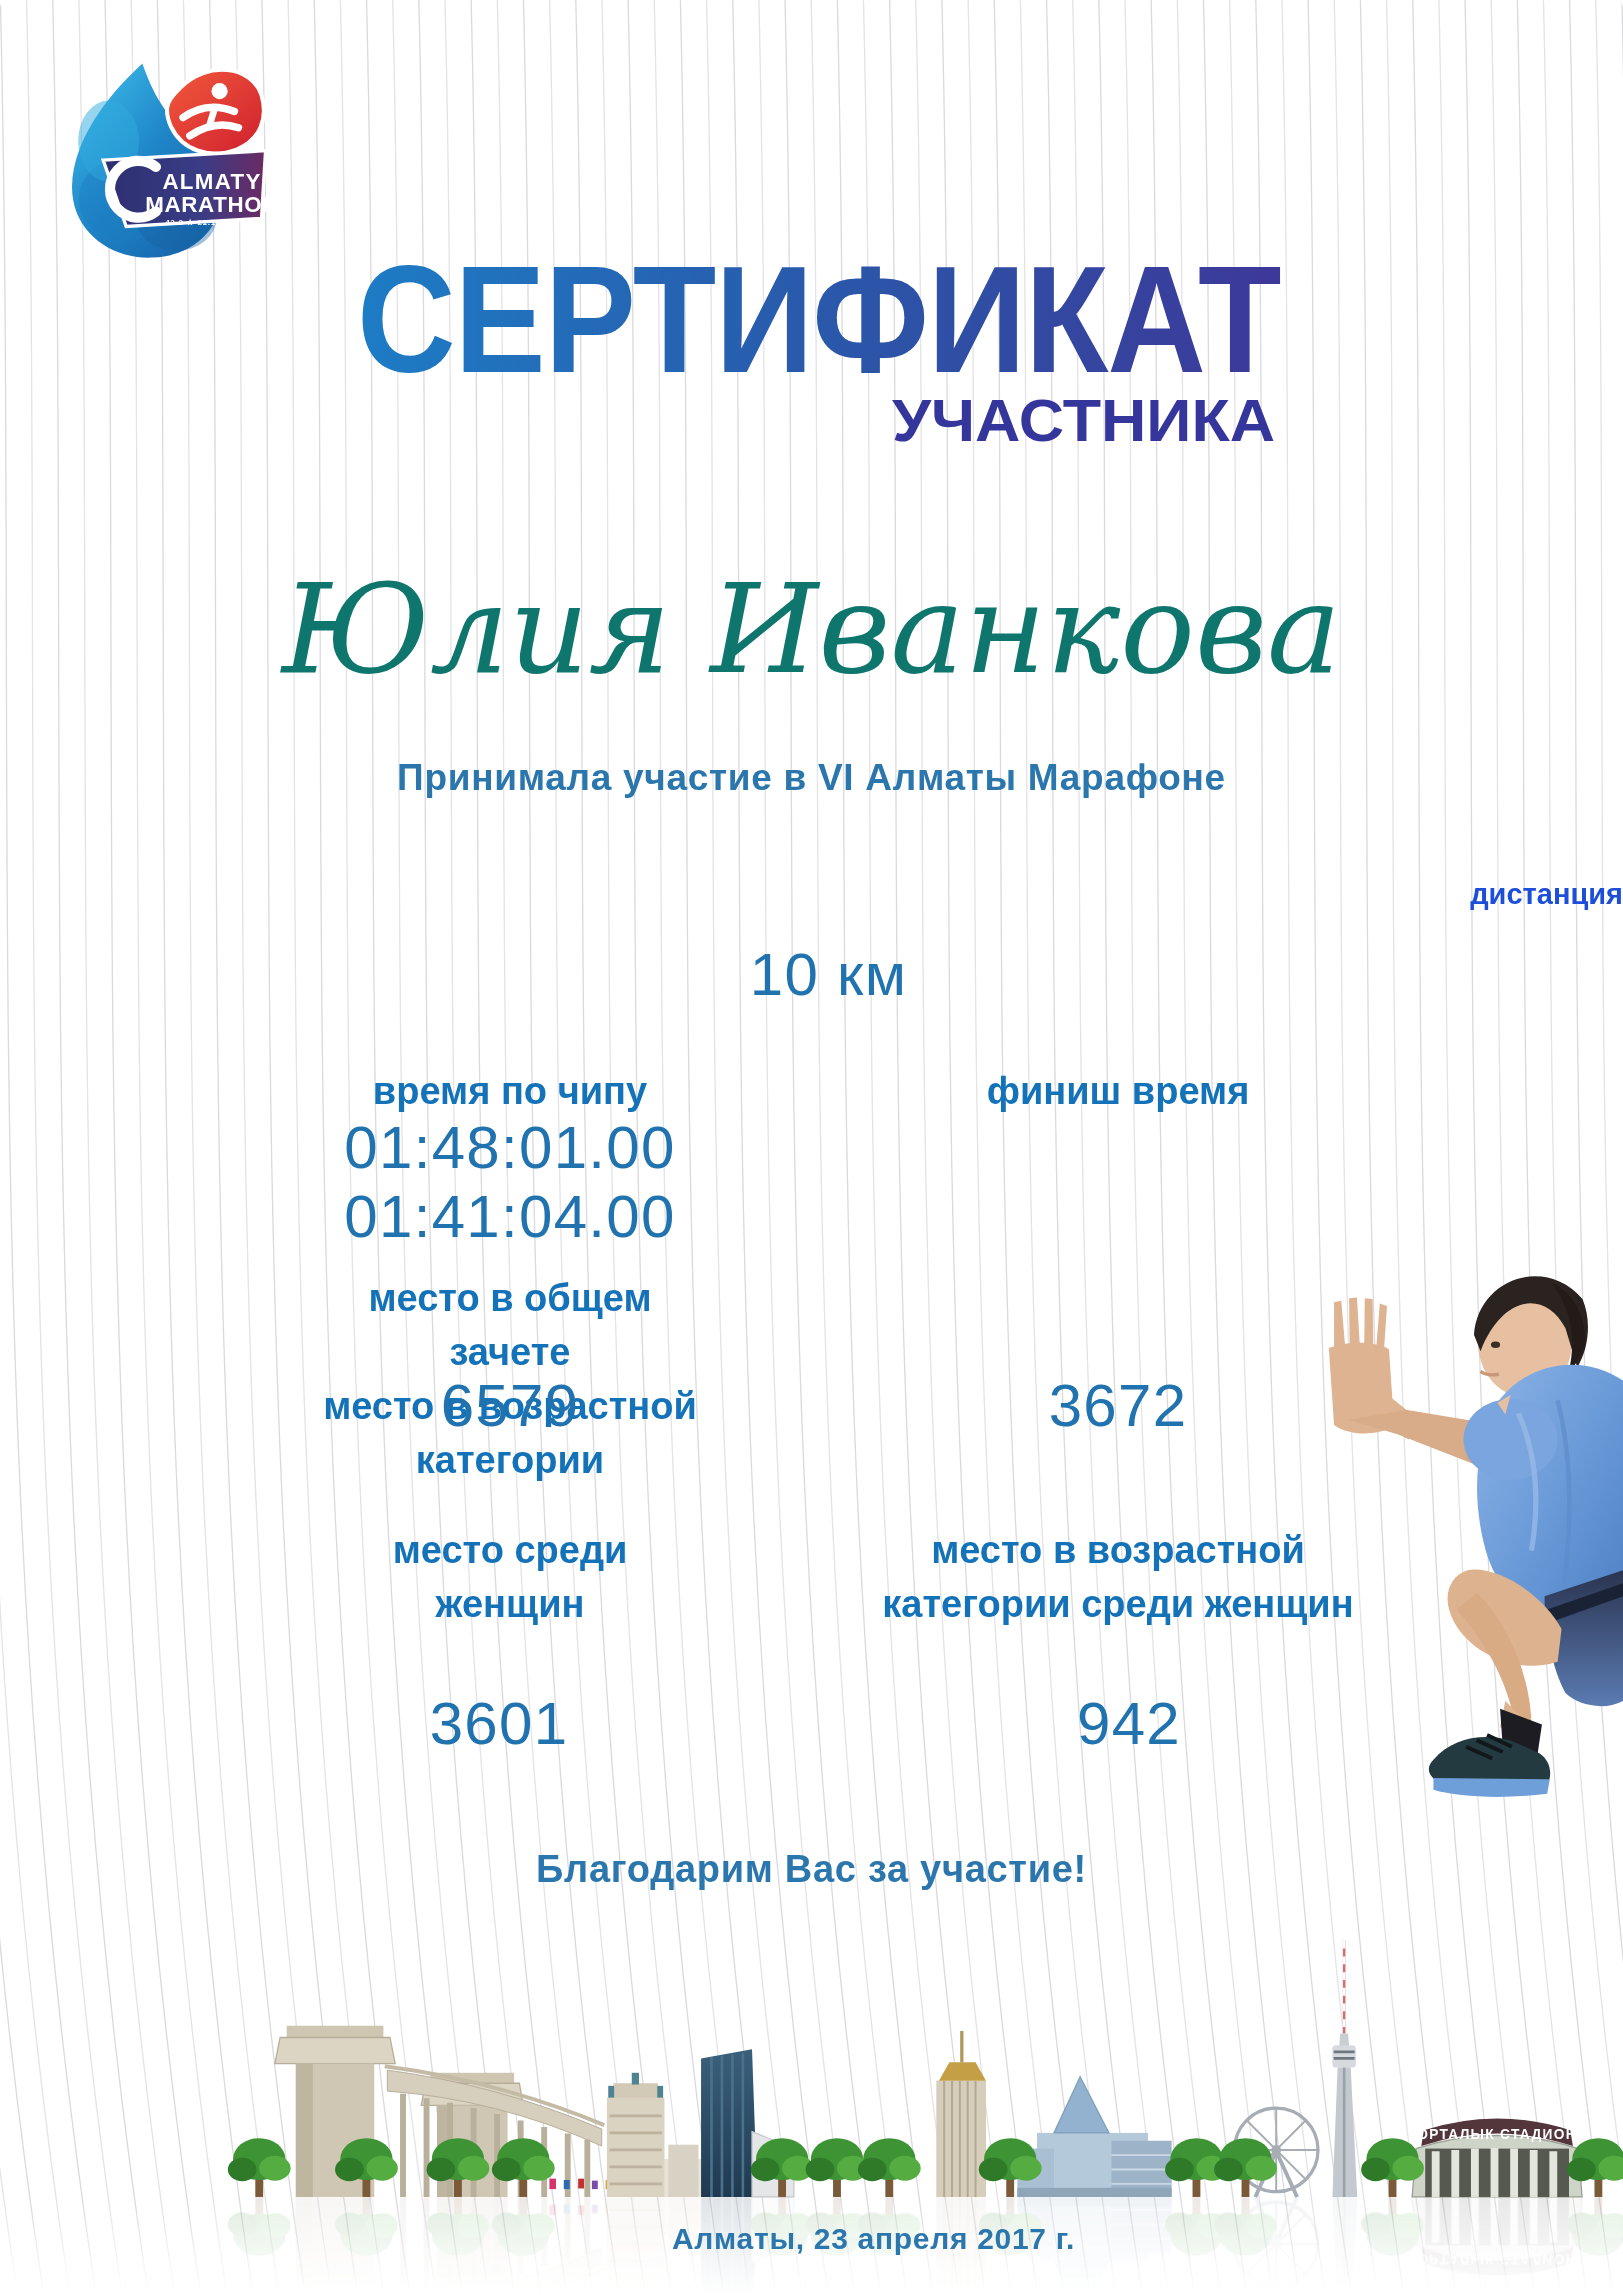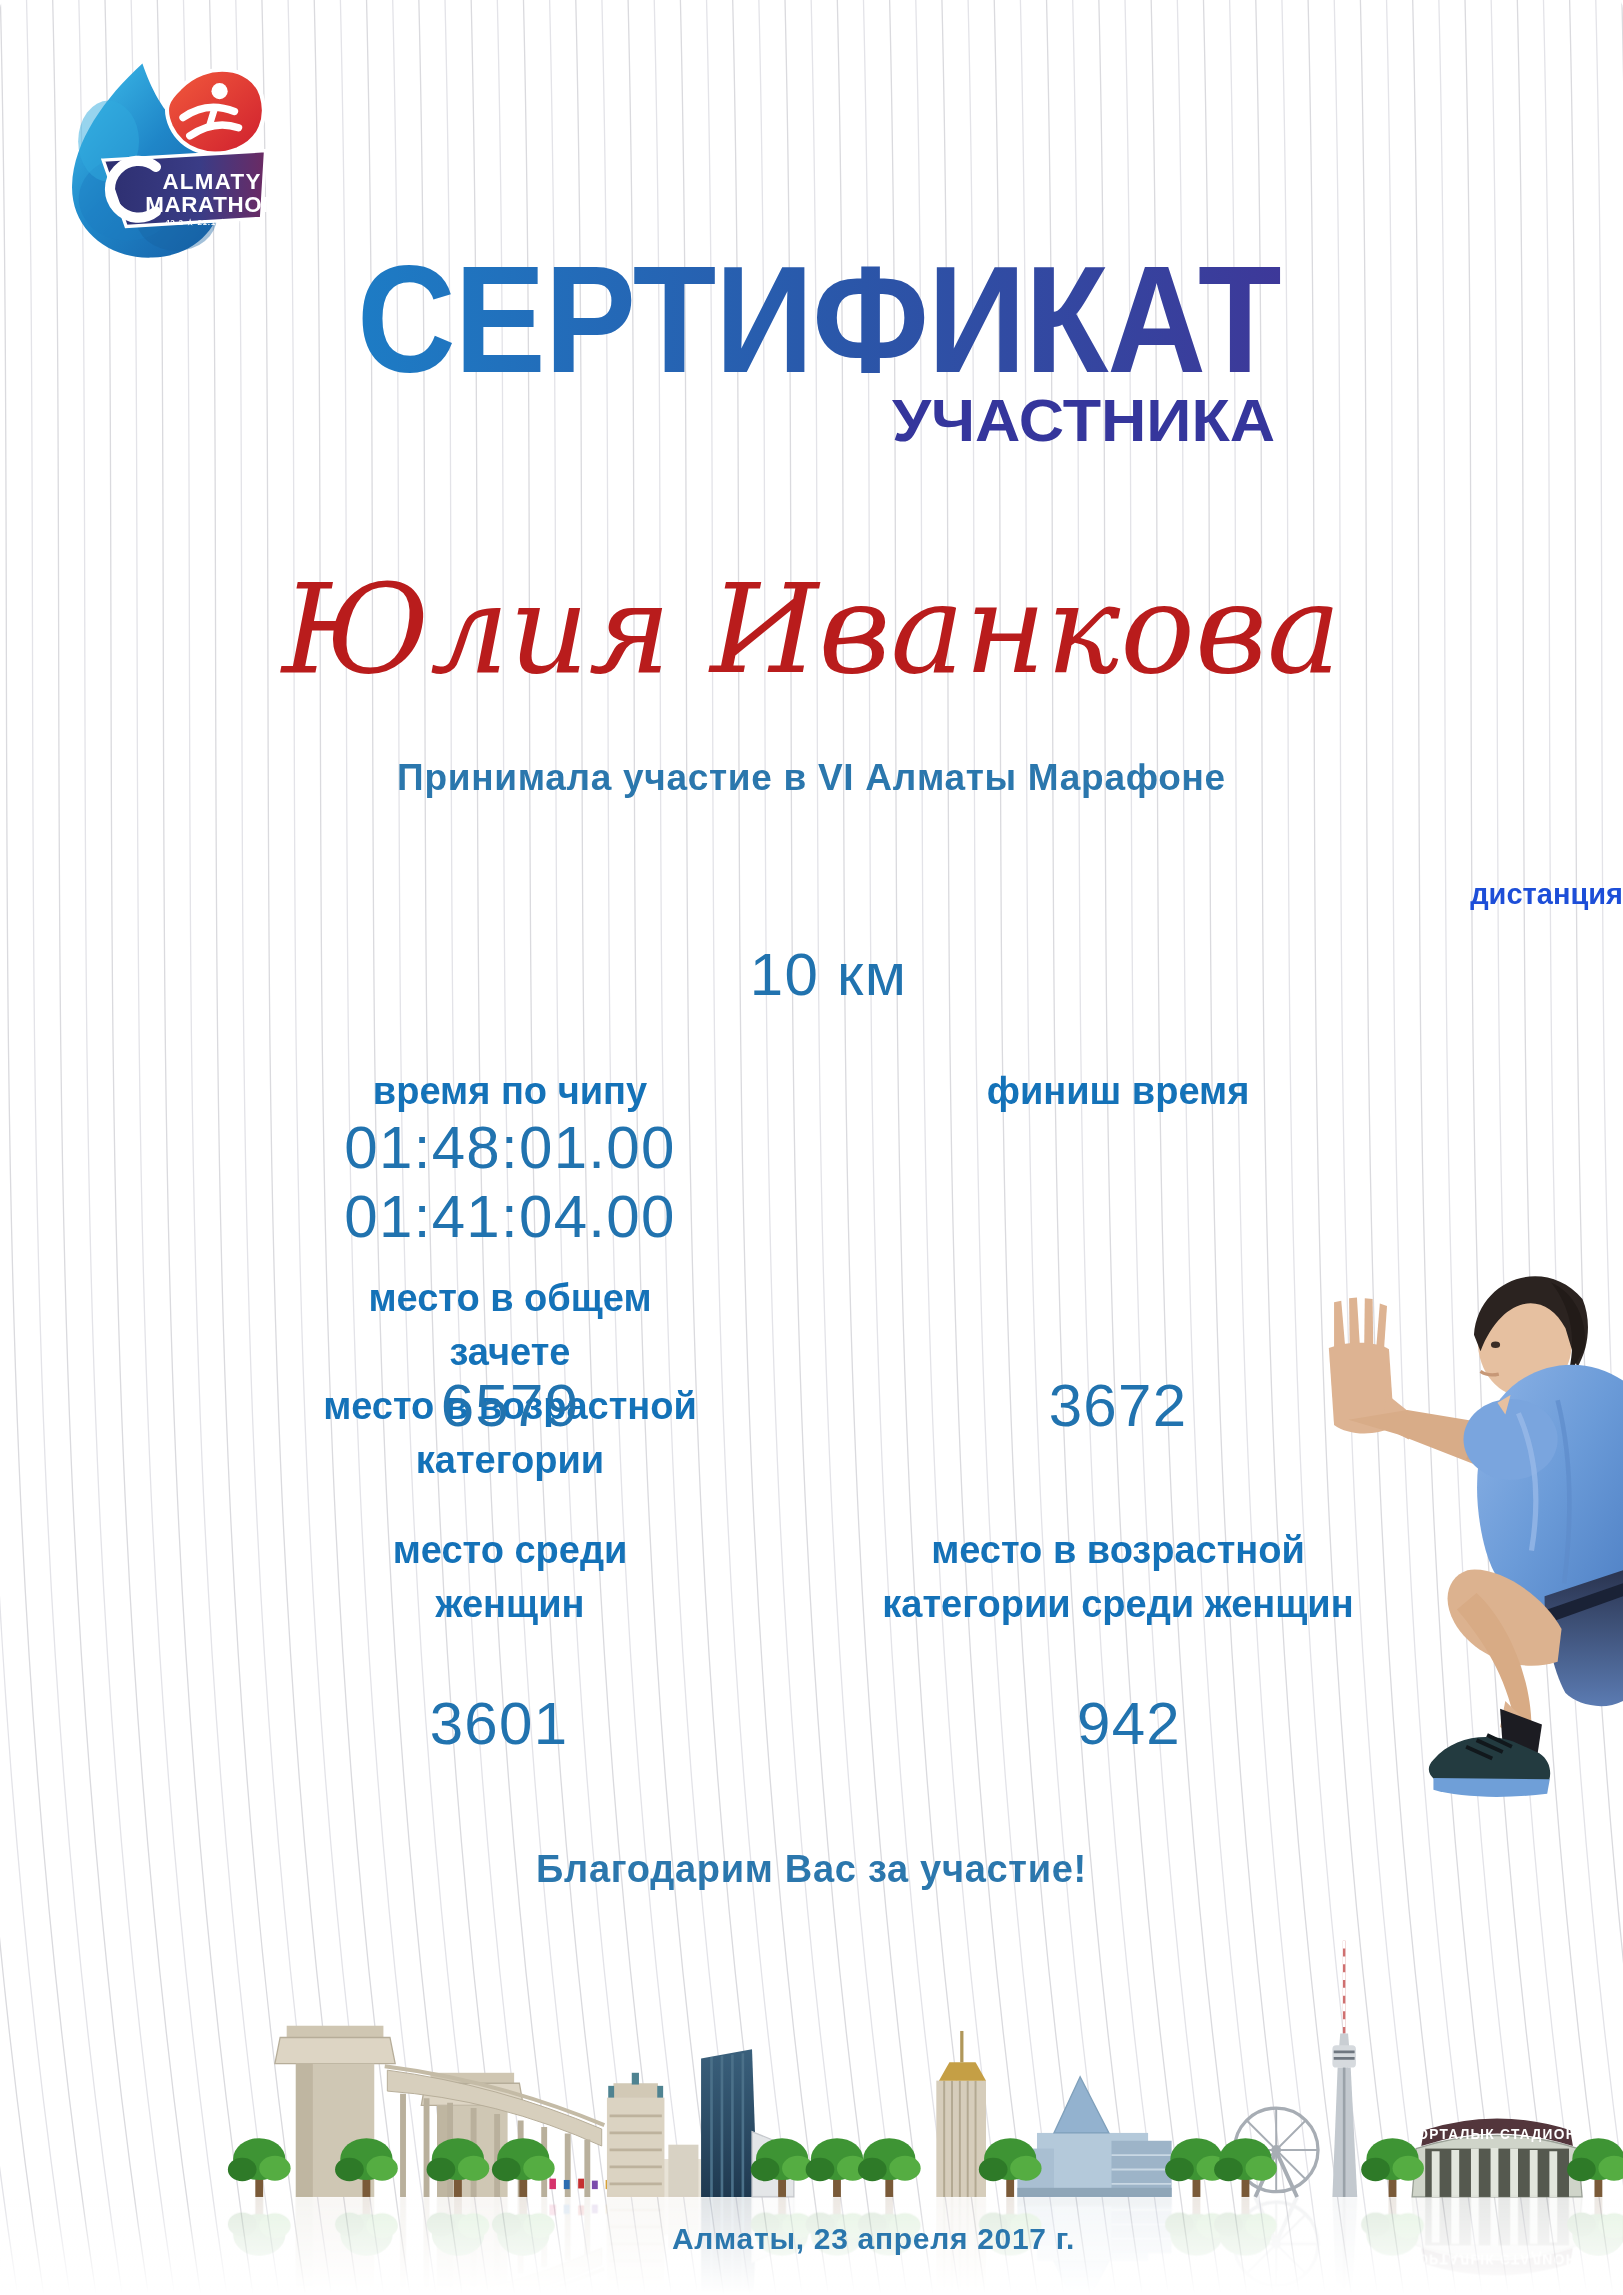--- a/index.html
+++ b/index.html
@@ -3,21 +3,21 @@
 <meta charset="utf-8">
 <style>
   html,body{margin:0;padding:0;background:#ffffff;}
   .page{position:relative;width:1623px;height:2295px;background:#ffffff;overflow:hidden;
         font-family:"Liberation Sans",sans-serif;border-radius:8px;}
   #bg-lines{position:absolute;left:0;top:0;width:1623px;height:2295px;z-index:0;}
   .logo{position:absolute;left:68px;top:60px;width:203px;height:203px;z-index:3;}
   .title-svg{position:absolute;left:0;top:235px;width:1623px;height:314px;z-index:2;}
   .name{position:absolute;left:0;top:561px;width:100%;text-align:center;
         font-family:"DejaVu Serif",serif;font-style:italic;font-weight:400;
-        font-size:124px;line-height:1.1;color:#b91c1c;z-index:2;}
+        font-size:124px;line-height:1.1;color:#0f766e;z-index:2;}
   .lightline{position:absolute;left:0;width:100%;text-align:center;font-weight:700;
         color:#2b77ad;z-index:2;letter-spacing:0.7px;}
   .participation{top:757px;font-size:37px;}
   .thanks{top:1848px;font-size:38px;}
   .footer-date{top:2222px;font-size:30px;transform:translateX(62px);}
   .dist-label{position:absolute;left:0;top:878px;width:100%;text-align:right;
         font-size:29px;font-weight:700;color:#1d4ed8;z-index:2;}
   .dist-value{position:absolute;left:17px;top:940px;width:100%;text-align:center;
         font-size:60px;font-weight:300;color:#2173af;letter-spacing:1.3px;z-index:2;}
   .row{position:absolute;left:206px;width:1216px;display:flex;z-index:2;}

